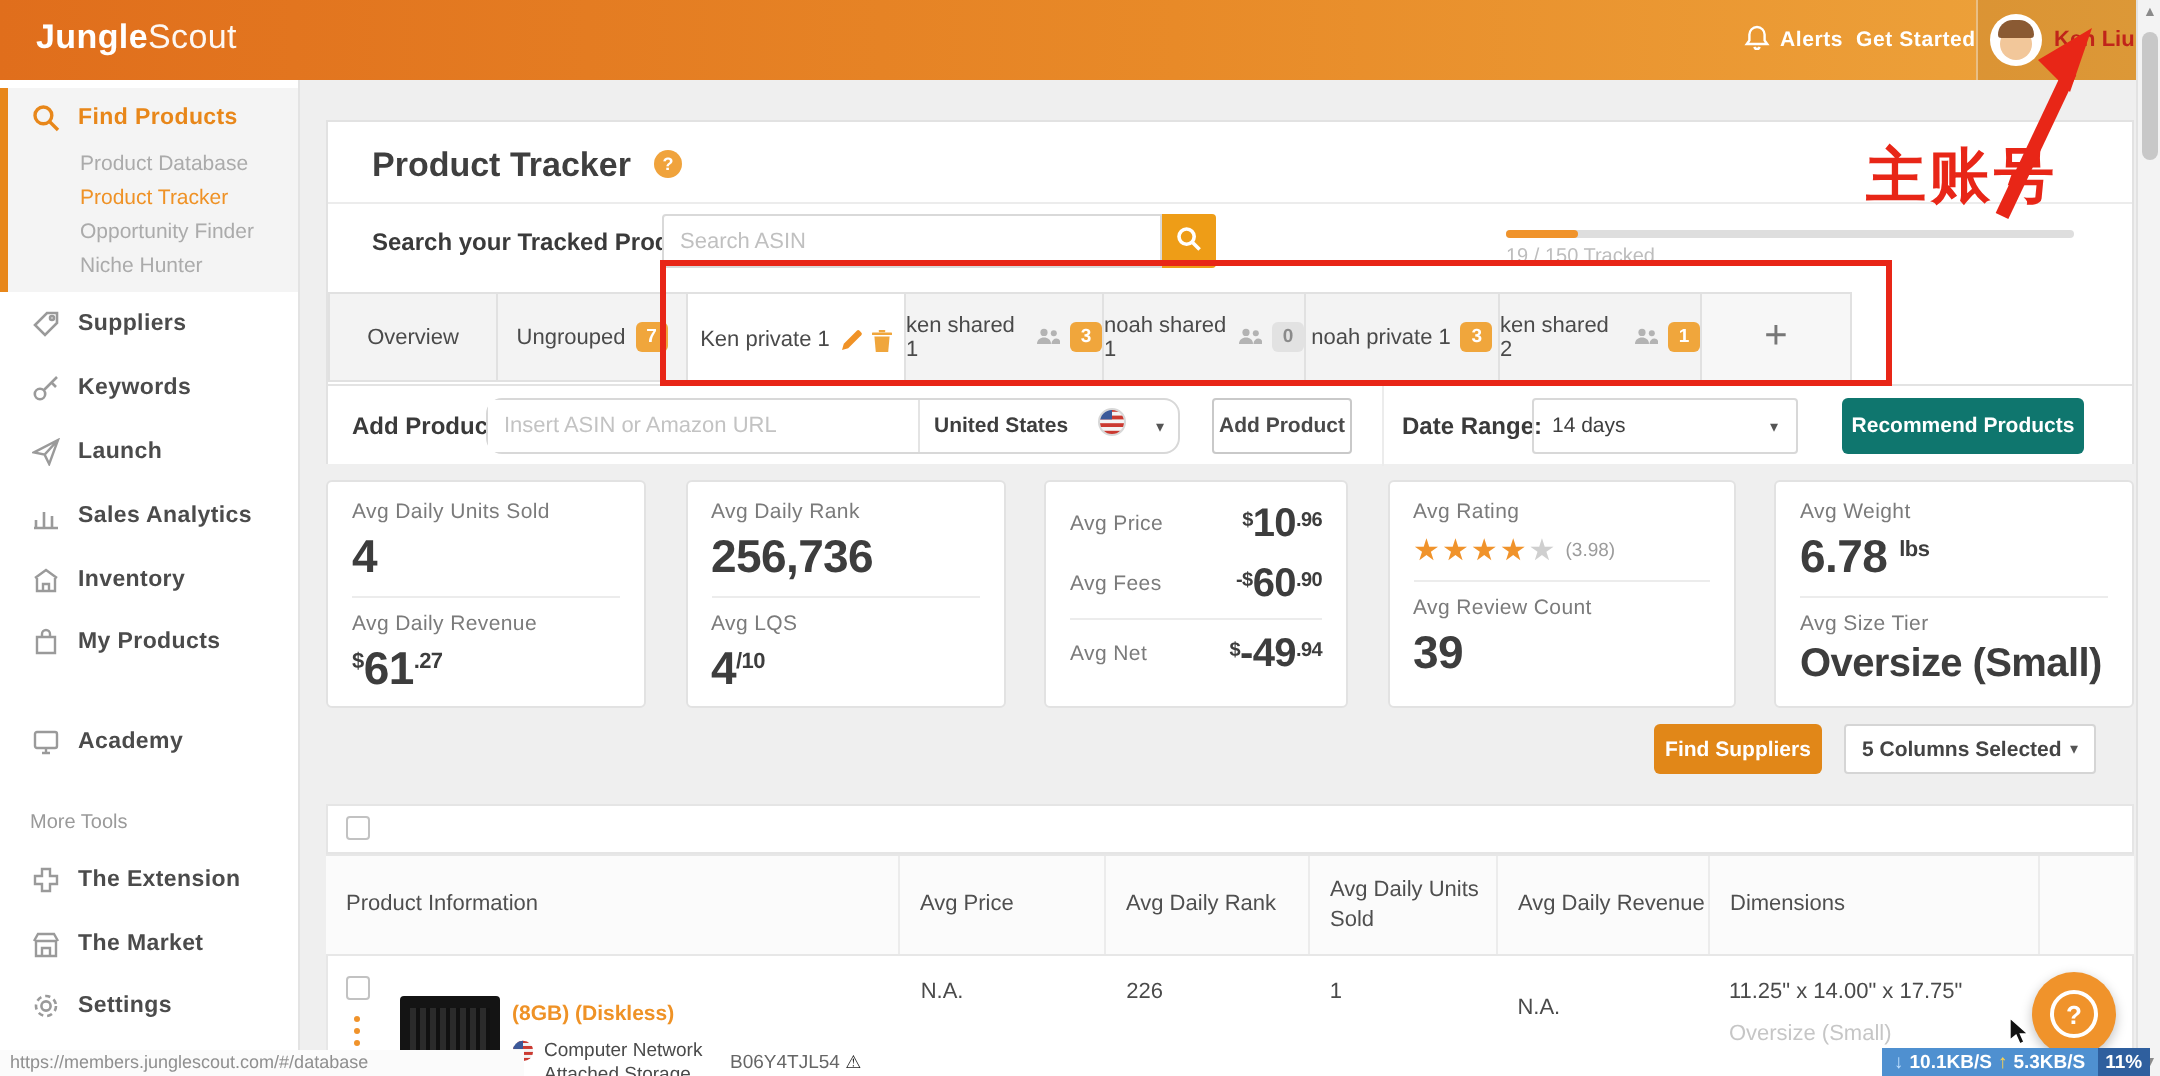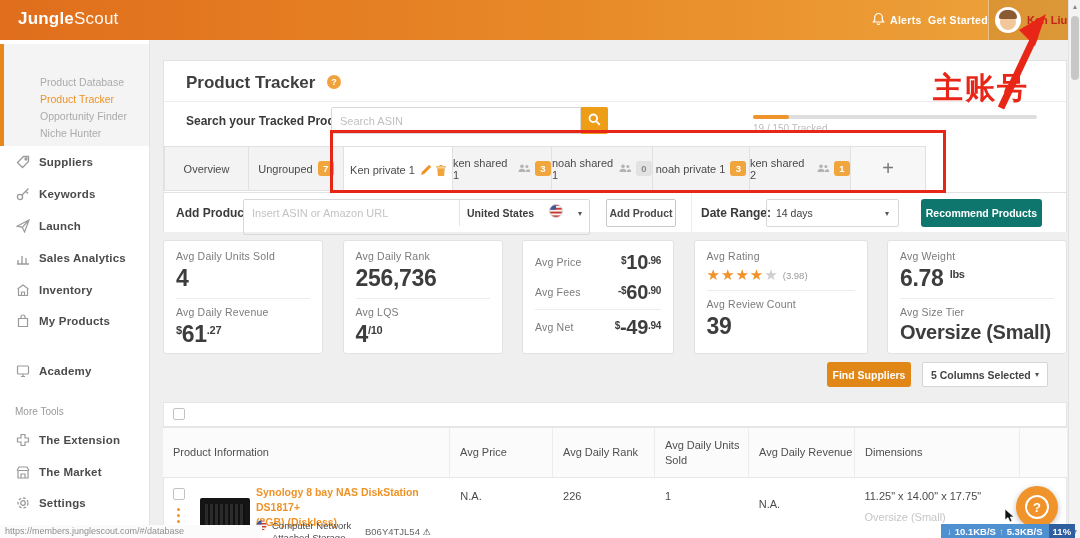--- a/index.html
+++ b/index.html
@@ -58,21 +58,21 @@
   .tab.active { background:#fff; height:47px; border-bottom:none; z-index:3; }
   .tab.addtab { font-size:20px; color:#777; background:#f7f7f7; }
   .badge { min-width:16px; height:15px; border-radius:3px; background:#f0a63c; color:#fff; font-size:9.5px; font-weight:700;
     display:flex; align-items:center; justify-content:center; padding:0 3px; }
   .badge.gray { background:#e2e2e2; color:#8a8a8a; }
   .tab .ticon { display:flex; align-items:center; }
 
   
   #add-row { position:absolute; left:0; top:131px; width:902px; height:40px; border-top:1px solid #e3e3e3; background:#fff; }
   #add-label { position:absolute; left:12px; top:13px; font-size:12px; font-weight:700; color:#3a3a3a; }
-  #asin-group { position:absolute; left:79px; top:6px; width:347px; height:36px; border:1px solid #d8d8d8; border-radius:2px; display:flex; }
+  #asin-group { position:absolute; left:79px; top:6px; width:347px; height:28px; border:1px solid #d8d8d8; border-radius:8px; display:flex; }
   #asin-input { width:215px; height:26px; border:none; outline:none; font-size:11px; padding:0 8px; color:#444; font-family:inherit; }
   #asin-input::placeholder { color:#c3c3c3; }
   #country-seg { width:130px; height:26px; border-left:1px solid #e4e4e4; display:flex; align-items:center;
     justify-content:space-between; padding:0 7px; cursor:pointer; }
   #country-seg .cname { font-size:10.5px; color:#3e3e3e; font-weight:600; }
   .caret { font-size:8px; color:#555; }
   #add-btn { position:absolute; left:442px; top:6px; width:70px; height:28px; background:#fff; border:1px solid #c9c9c9;
     border-radius:2px; font-size:10.5px; font-weight:700; color:#4a4a4a; cursor:pointer; font-family:inherit; }
   #add-vdiv { position:absolute; left:527px; top:0; width:1px; height:40px; background:#ececec; }
   #dr-label { position:absolute; left:537px; top:13px; font-size:12px; font-weight:700; color:#3a3a3a; }
@@ -174,20 +174,29 @@
 </div>
 <div id="avatar">
   <span class="skin"></span>
   <span class="hair"></span>
 </div>
 <div id="username">Ken Liu</div>
 
 <div id="sidebar">
   <div id="active-group"></div>
 
+  <div class="nav-row orange" style="top:9px;">
+    <span class="ic">
+      <svg width="14" height="14" viewBox="0 0 14 14" fill="none" stroke="#e8871a" stroke-width="1.7">
+        <circle cx="5.7" cy="5.7" r="4.2"></circle>
+          <path d="M9 9l4 4"></path>
+      </svg>
+    </span>
+    <span class="lb" style="color:#e8871a;">Find Products</span>
+  </div>
   <div class="sub-row" style="top:36px;">Product Database</div>
   <div class="sub-row orange" style="top:53px;">Product Tracker</div>
   <div class="sub-row" style="top:70px;">Opportunity Finder</div>
   <div class="sub-row" style="top:87px;">Niche Hunter</div>
 
   <div class="nav-row" style="top:112px;">
     <span class="ic">
       <svg width="14" height="14" viewBox="0 0 14 14" fill="none" stroke="#9a9a9a" stroke-width="1.3">
         <path d="M7.5 1.5h5v5l-6 6-5-5z"></path>
           <circle cx="10" cy="4" r="1"></circle>
@@ -486,21 +495,21 @@
     <span class="cb"></span>
     <span id="kebab">
         <i></i>
         <i></i>
         <i></i>
       </span>
     <span id="prod-img">
         <span class="slats"></span>
       </span>
     <div id="prod-title">
-      <span>Synology 8 bay NAS DiskStation DS1817+</span><br>
+      <br>
       <span>(8GB) (Diskless)</span>
     </div>
     <div id="prod-meta">
       <span>
         <svg width="11" height="11" viewBox="0 0 14 14">
           <defs>
               <clipPath id="fc2">
                 <circle cx="7" cy="7" r="6.5"></circle>
               </clipPath>
             </defs>

